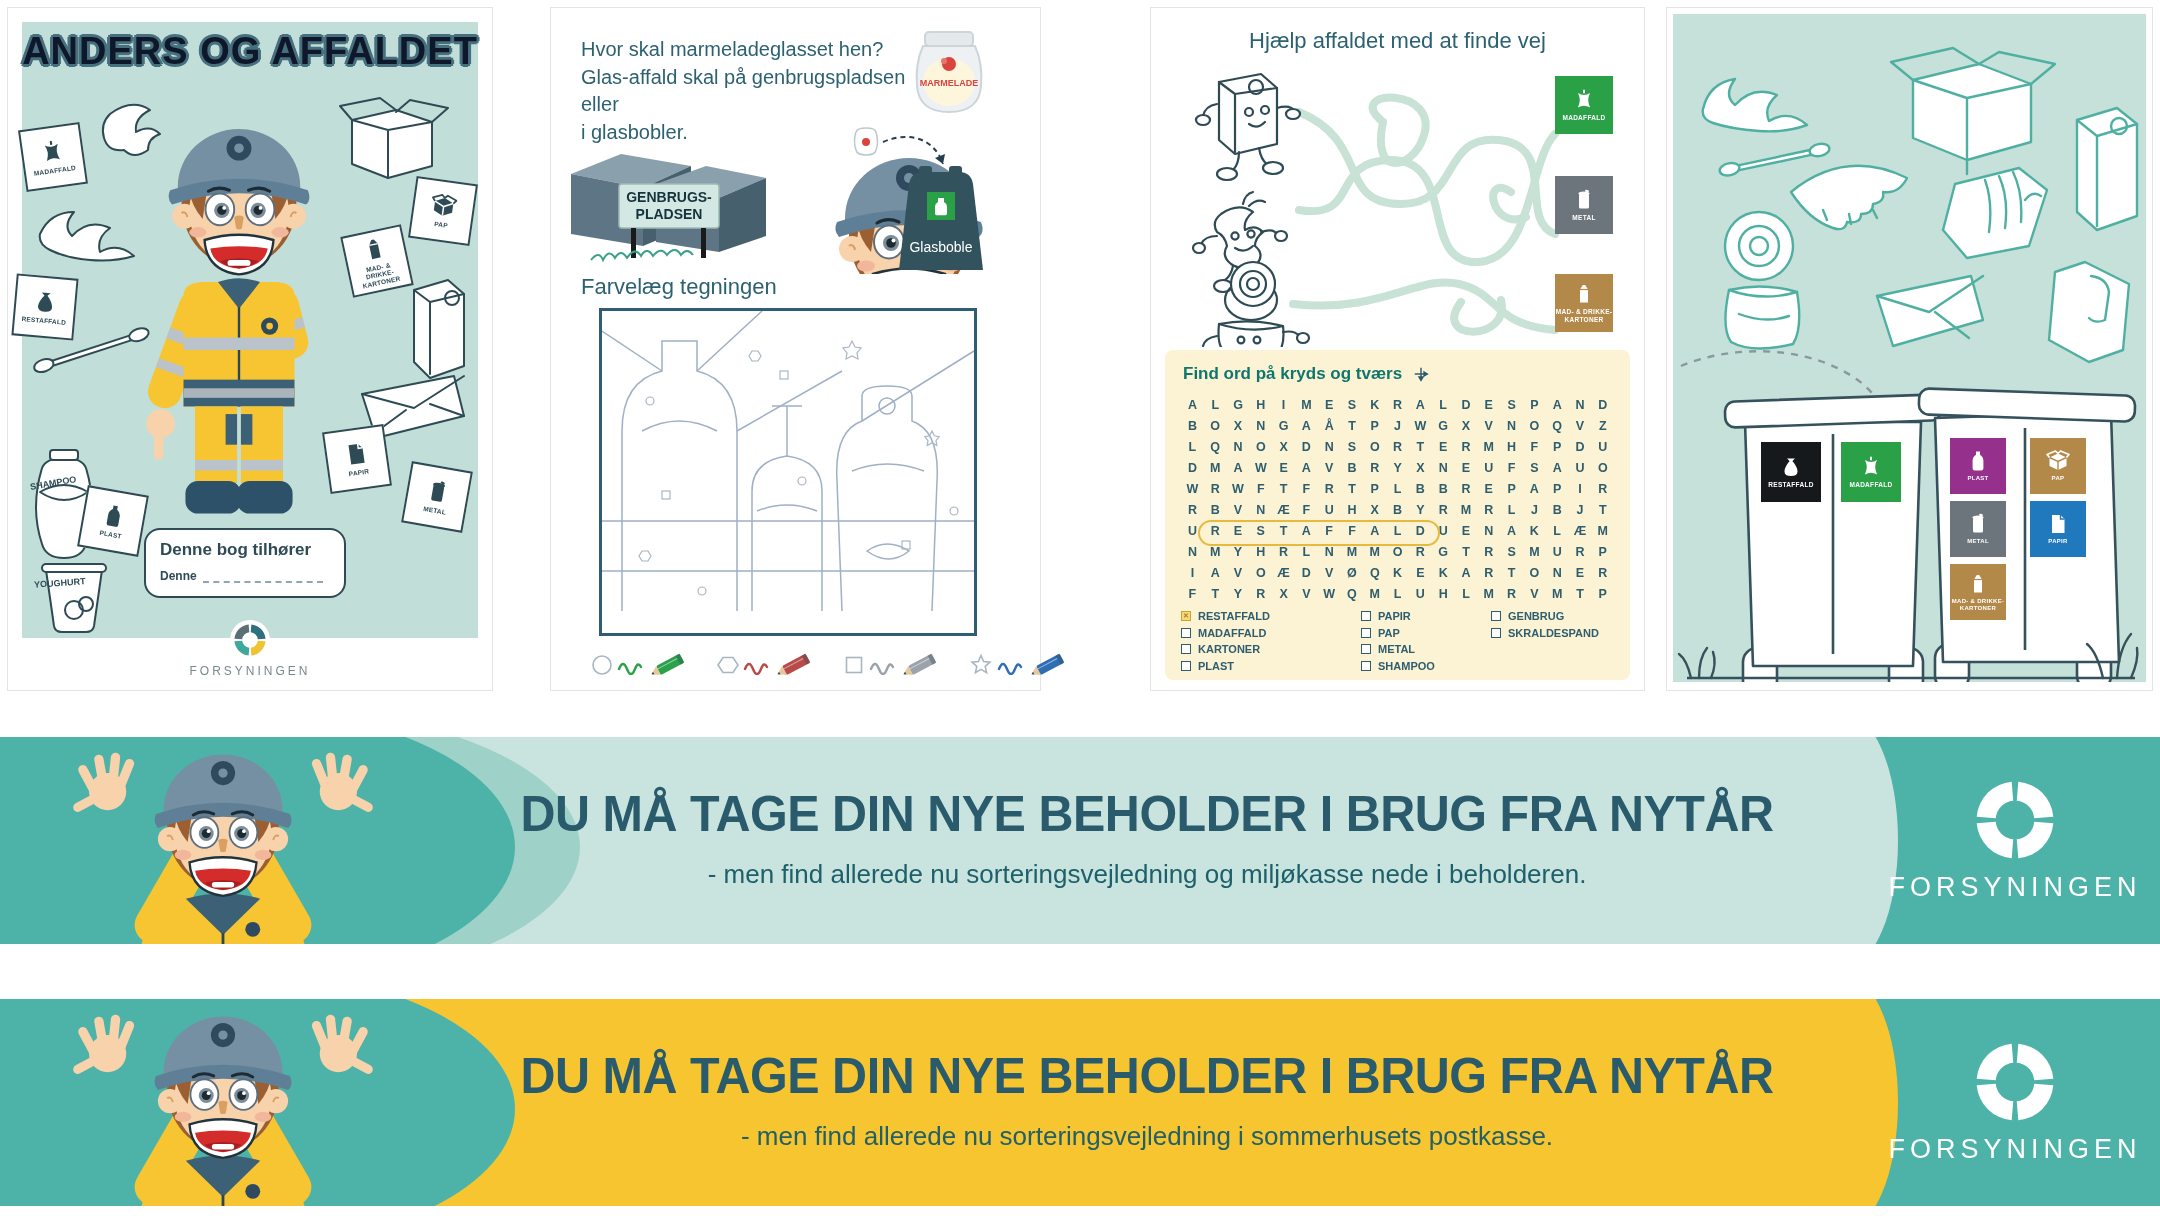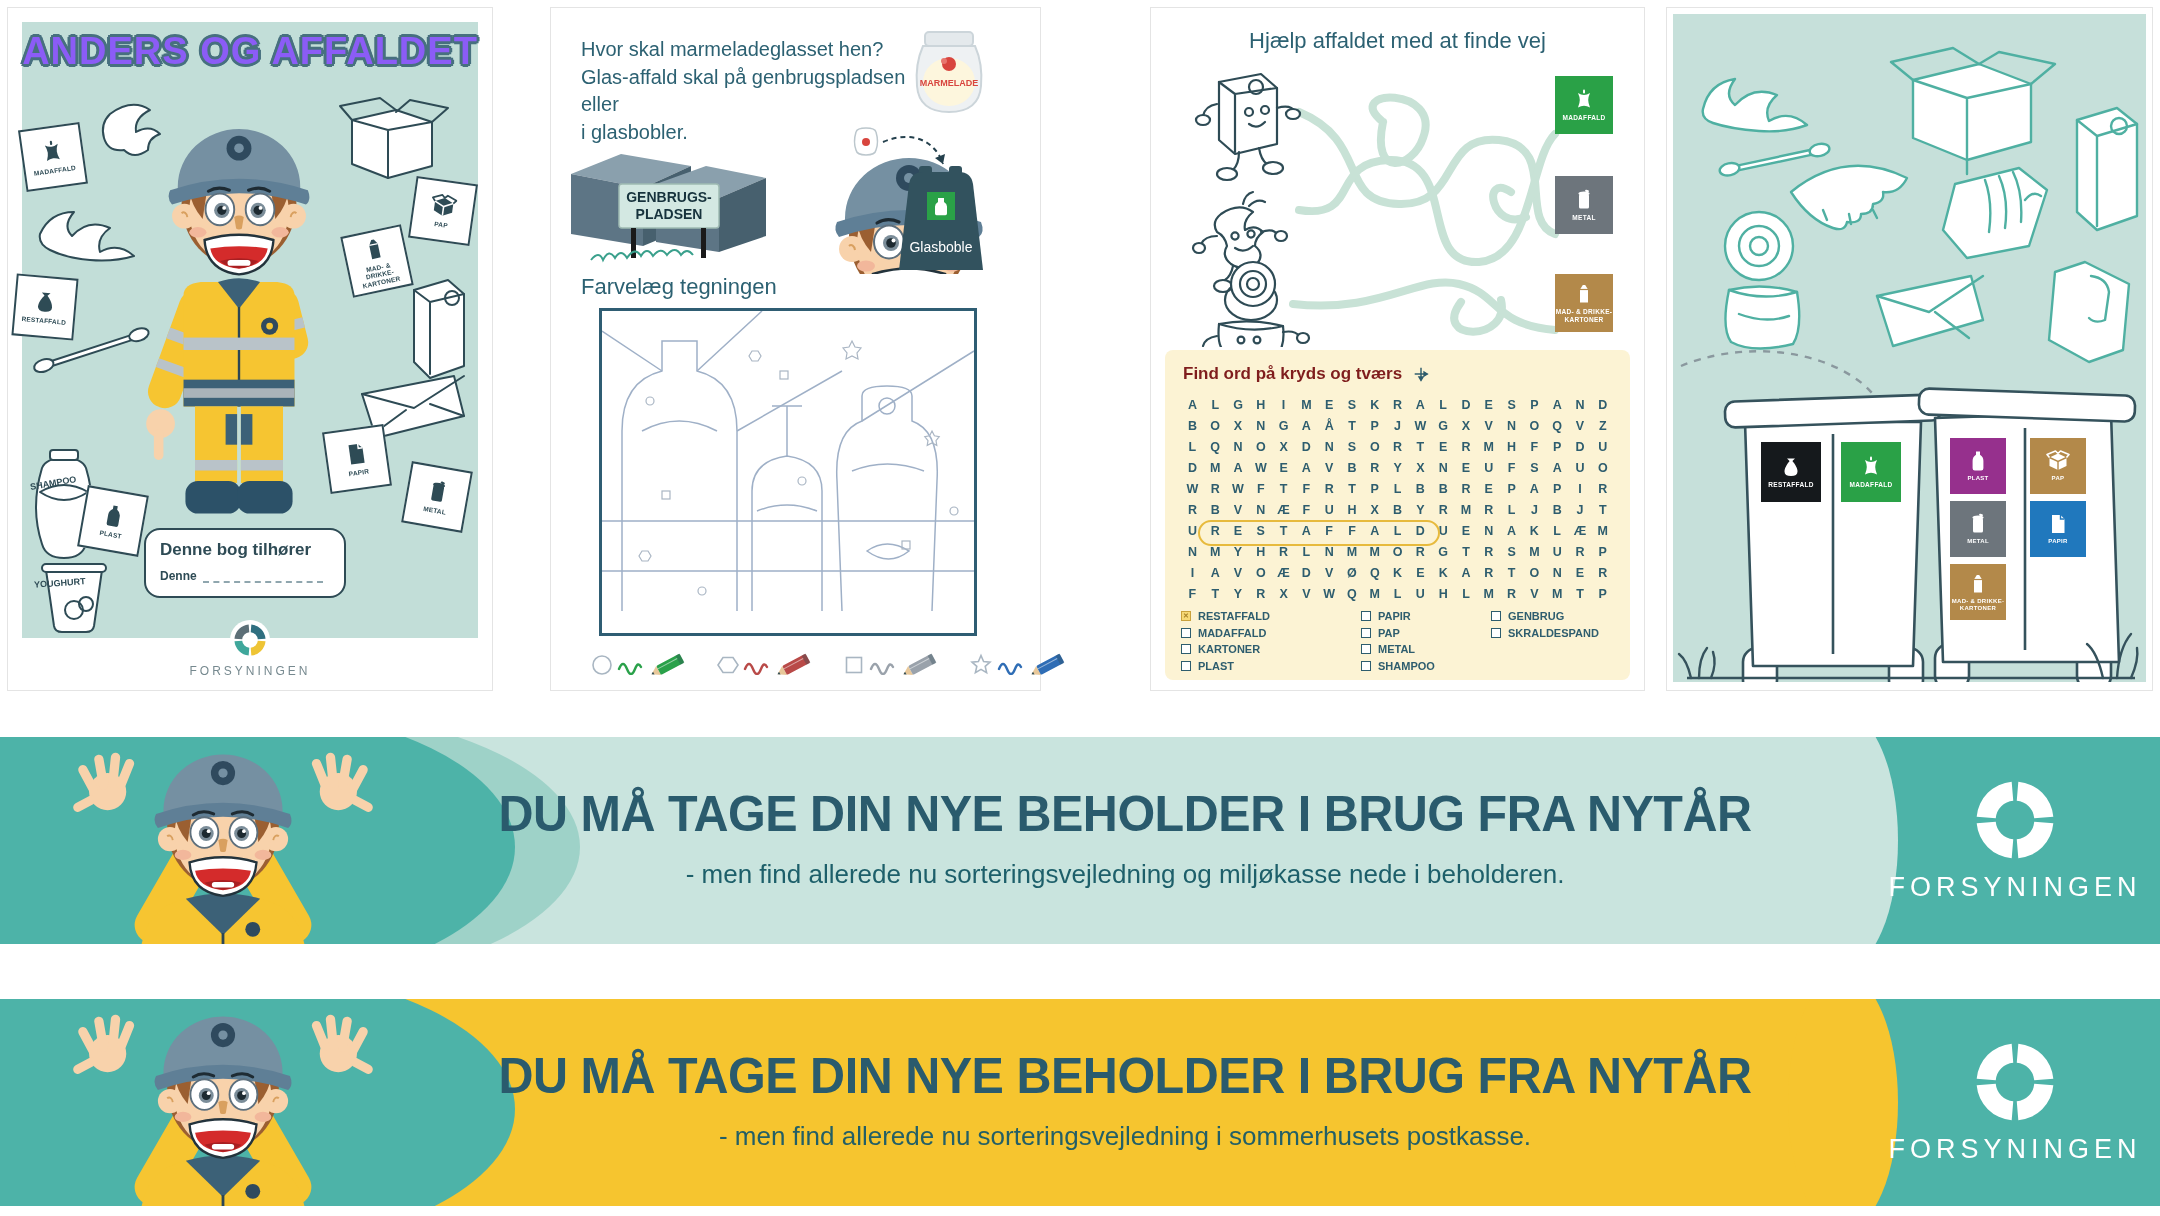--- a/index.html
+++ b/index.html
@@ -3,21 +3,21 @@
 <meta charset="utf-8">
 <style>
   html,body{margin:0;padding:0;background:#fff;}
   body{font-family:"Liberation Sans",sans-serif;-webkit-font-smoothing:antialiased;}
   #stage{position:relative;width:2160px;height:1216px;background:#fff;overflow:hidden;}
   .page{position:absolute;background:#fff;box-shadow:0 0 0 1px #e4e4e4;}
   .abs{position:absolute;}
 
   
   #p1-mint{left:14px;top:14px;width:456px;height:616px;background:#c2ded8;}
-  #p1-title{left:0;top:22px;width:484px;text-align:center;color:#8b5cf6;font-weight:bold;
+  #p1-title{left:0;top:22px;width:484px;text-align:center;color:#0f172a;font-weight:bold;
     font-size:38px;letter-spacing:1px;
     text-shadow:-3px 0 #47707f,3px 0 #47707f,0 -3px #47707f,0 3px #47707f,
       -2px -2px #47707f,2px -2px #47707f,-2px 2px #47707f,2px 2px #47707f;}
   .card{position:absolute;background:#fff;border:2px solid #2e4b55;width:62px;height:62px;
     display:flex;flex-direction:column;align-items:center;justify-content:center;gap:2px;
     color:#2e4b55;box-sizing:border-box;padding:2px;}
   .card .gicon{width:26px;height:26px;}
   .card-label{font-size:6.5px;font-weight:bold;text-align:center;line-height:1.15;letter-spacing:.2px;}
   #p1-box{left:136px;top:520px;width:202px;height:70px;background:#fff;border:2.5px solid #2e4b55;
     border-radius:16px;padding:10px 14px;box-sizing:border-box;}
@@ -33,21 +33,21 @@
   #p2-jar{left:358px;top:16px;}
   #p2-coloring-title{left:30px;top:266px;font-size:22px;color:#2c6172;font-weight:500;}
   #p2-colorbox{left:48px;top:300px;width:378px;height:328px;border:3px solid #2f5d73;box-sizing:border-box;background:#fff;}
   #p2-key{left:40px;top:640px;width:420px;display:flex;gap:26px;align-items:center;}
   .key-item{display:flex;align-items:center;gap:4px;}
 
   
   #p3-title{left:0;top:20px;width:493px;text-align:center;font-size:22px;color:#2c6172;font-weight:500;}
   #p3-wordbox{left:14px;top:342px;width:465px;height:330px;background:#fcf3d4;border-radius:8px;}
   #p3-ws-title{position:absolute;left:18px;top:14px;display:flex;align-items:center;gap:10px;
-     font-size:17px;color:#7f1d1d;font-weight:600;}
+     font-size:17px;color:#0f766e;font-weight:600;}
   #ws-grid{position:absolute;left:16px;top:44px;}
   .ws-row{display:flex;}
   .ws-cell{width:22.8px;height:21px;display:flex;align-items:center;justify-content:center;
      font-size:12.5px;font-weight:bold;color:#2e5d6e;}
   #ws-oval{position:absolute;left:33px;top:170px;width:238px;height:22px;border:2px solid #e7ba3d;border-radius:14px;}
   #ws-words{position:absolute;left:0;top:258px;width:465px;}
   .ws-col{position:absolute;top:0;}
   .ws-word{display:flex;align-items:center;gap:7px;height:16.5px;font-size:11px;font-weight:bold;color:#2e5d6e;}
   .cb{width:10px;height:10px;border:1.5px solid #2e5d6e;box-sizing:border-box;display:flex;
      align-items:center;justify-content:center;font-size:7px;color:#a8832a;background:#fff;}
@@ -69,21 +69,21 @@
   .blob-light{position:absolute;left:-60px;top:-30px;width:640px;height:280px;background:#9ed2c8;border-radius:0 50% 50% 0/0 50% 50% 0;}
   .blob-teal{position:absolute;left:-60px;top:-30px;width:575px;height:280px;background:#4db3a8;border-radius:0 50% 50% 0/0 50% 50% 0;}
   .b-char{position:absolute;left:45px;top:10px;}
   .b-right{position:absolute;left:1842px;top:0;width:318px;height:207px;background:#4db3a8;}
   .b-bulge{position:absolute;left:1788px;top:-25px;width:110px;height:257px;border-radius:50%;}
   #banner1 .b-bulge{background:#c9e4de;}
   #banner2 .b-bulge{background:#f6c52f;}
   .b-logo{position:absolute;left:1900px;top:0;width:230px;height:207px;display:flex;flex-direction:column;
      align-items:center;justify-content:center;gap:10px;}
   .b-brand{color:#fff;font-size:27px;letter-spacing:5px;font-weight:400;}
-  .b-text{position:absolute;left:430px;top:0;width:1390px;height:182px;text-align:center;}
+  .b-text{position:absolute;left:452px;top:0;width:1390px;height:182px;text-align:center;}
   .b-head{margin-top:48px;font-size:50px;font-weight:800;color:#2a5b6d;letter-spacing:-.5px;
      transform:scaleX(.97);transform-origin:center;white-space:nowrap;}
   .b-sub{margin-top:16px;font-size:26px;font-weight:500;color:#1d5f6a;}
   #banner2 .b-sub{color:#235f66;}
 </style>
 </head>
 <body>
 
 <svg width="0" height="0" style="position:absolute">
   <defs>

